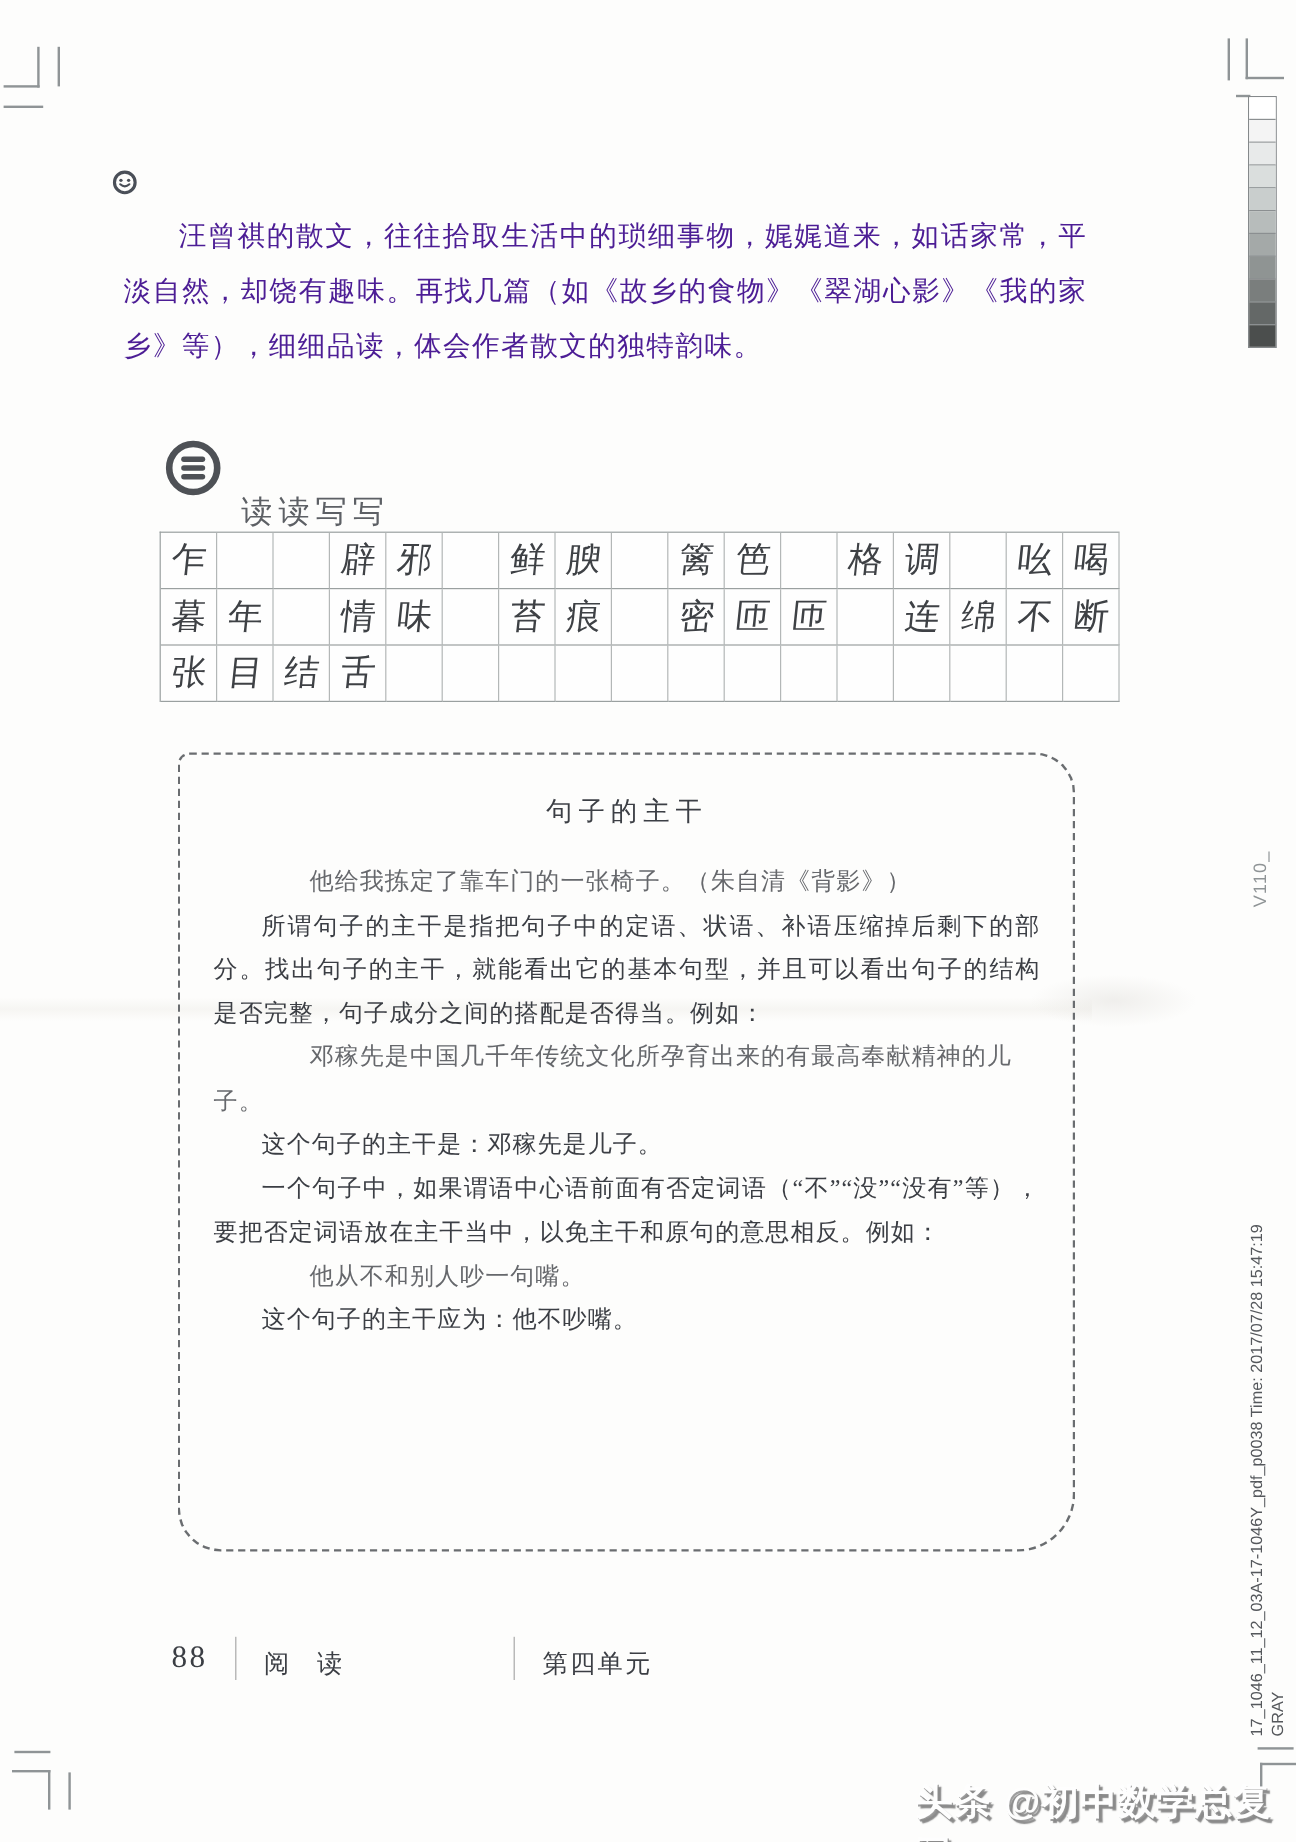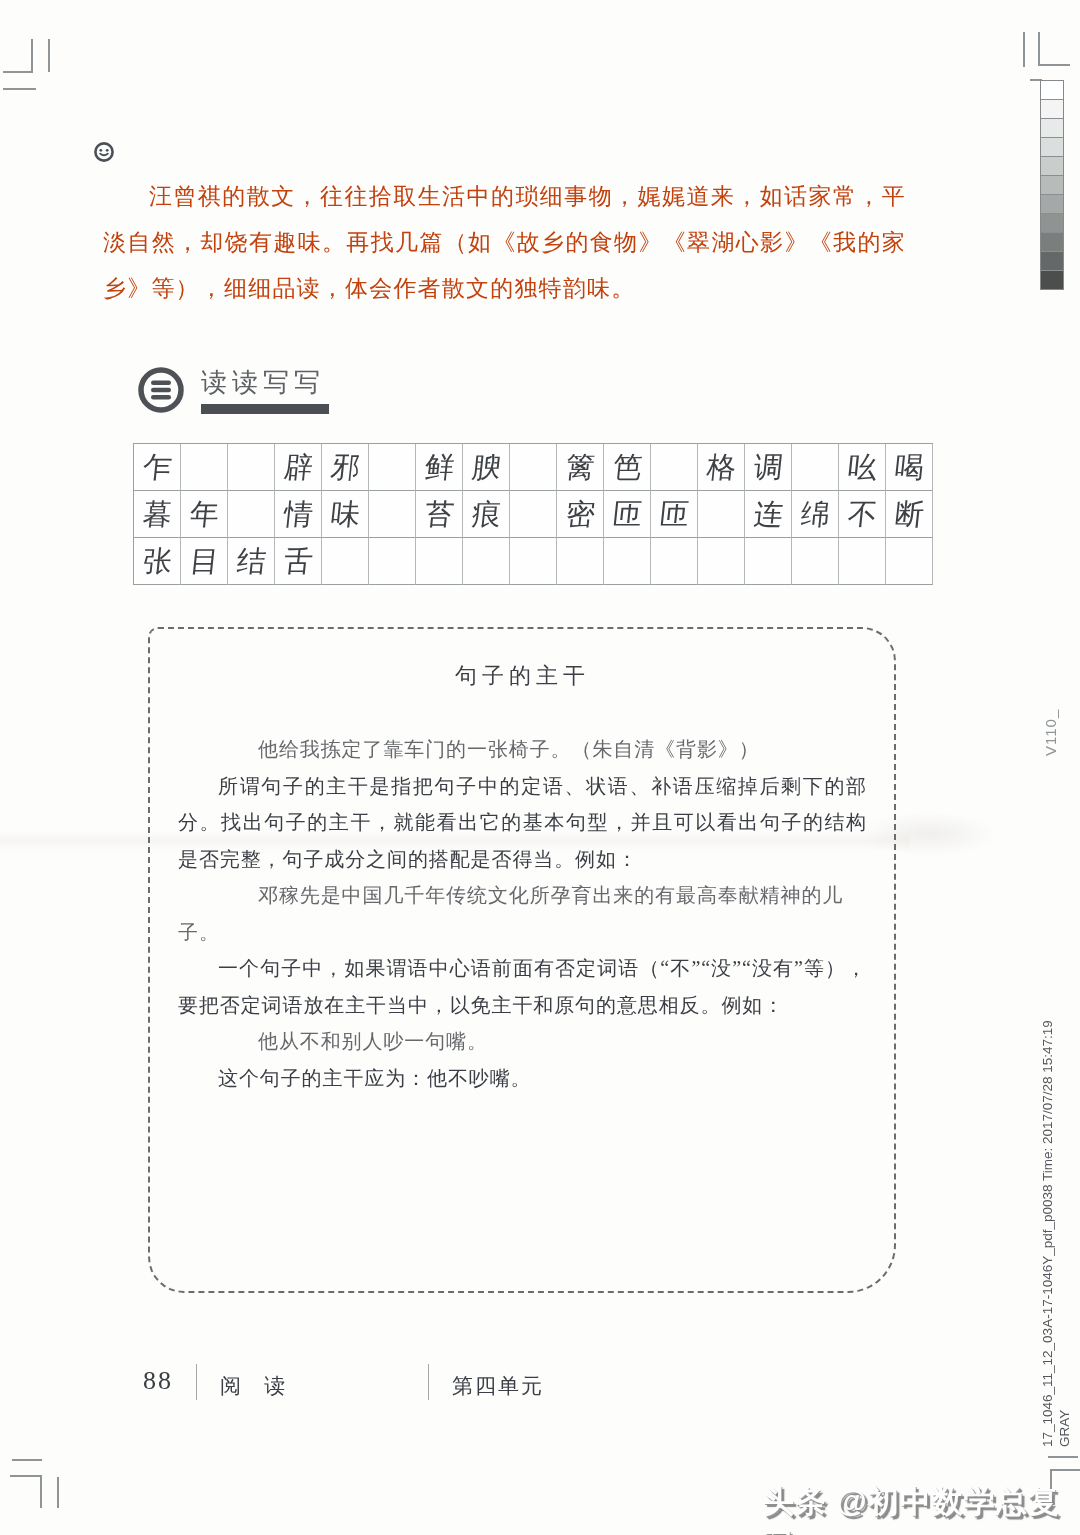--- a/index.html
+++ b/index.html
@@ -19,40 +19,40 @@
 
   
   .rot{position:absolute;transform:rotate(-90deg);font-family:"Liberation Sans",sans-serif;
        white-space:nowrap;}
   .v-code{left:1012px;top:706px;width:80px;height:20px;font-size:15px;color:#8f9496;letter-spacing:1px;}
   .print-info{left:801px;top:1175px;width:510px;height:34px;font-size:13.5px;color:#55585c;line-height:17px;}
 
   
   .intro{position:absolute;left:103px;top:174px;width:803px;margin:0;
          font-size:23px;line-height:46px;letter-spacing:1.2px;text-indent:2em;
-         text-align:justify;color:#c2410c;}
+         text-align:justify;color:#4c1d95;}
 
   
   .section-header{position:absolute;left:137px;top:366px;display:flex;align-items:flex-start;gap:16px;}
-  .section-title{display:block;font-size:26px;letter-spacing:5px;color:#5d6065;line-height:34px;}
+  .section-title{display:block;font-size:26px;letter-spacing:5px;color:#5d6065;line-height:34px;margin-top:44px;}
   .section-underline{width:128px;height:10px;background:#4b4e52;margin-top:4px;}
 
   
   .word-grid{position:absolute;left:133px;top:443px;display:grid;
              grid-template-columns:repeat(17,47px);grid-auto-rows:47px;
              border-top:1px solid #9aa0a0;border-left:1px solid #9aa0a0;background:#fefefe;}
   .word-grid .cell{border-right:1px solid #b3b7b7;border-bottom:1px solid #9aa0a0;
                    display:flex;align-items:center;justify-content:center;}
   .word-grid .hand{font-size:29px;color:#3e4145;transform:skewX(-6deg);line-height:1;}
 
   
   .knowledge-box{position:absolute;left:148px;top:627px;width:748px;height:666px;
                  border:2px dashed #6a6d70;border-radius:10px 34px 48px 36px;
                  box-sizing:border-box;padding:26px 27px 0 28px;}
-  .box-title{text-align:center;font-size:22px;letter-spacing:5px;color:#3c3f45;margin:6px 0 40px;font-family:Liberation Serif, serif;}
+  .box-title{text-align:center;font-size:22px;letter-spacing:5px;color:#3c3f45;margin:6px 0 26px;font-family:Liberation Serif, serif;}
   .bp{margin:0;font-size:20px;line-height:36.5px;letter-spacing:0.9px;color:#3b3e44;text-align:justify;}
   .bp.normal{text-indent:2em;}
   .bp.example{text-indent:4em;color:#66686c;text-align:left;}
   .bp.citation{text-indent:0.6em;text-align:left;}
 
   
   .footer span{position:absolute;font-family:Liberation Serif, serif;}
   .pg{left:143px;top:1366px;font-size:26px;letter-spacing:2px;color:#3b3e44;}
   .fdiv{position:absolute;width:1px;height:36px;background:#a8a8a8;top:1364px;}
   .fdiv.d1{left:196px;}
@@ -296,20 +296,21 @@
         <span class="hand"></span>
       </div>
     </div>
 
   <div class="knowledge-box">
     <div class="box-title">句子的主干</div>
     <div id="box-paragraphs">
         <p class="bp example">他给我拣定了靠车门的一张椅子。（朱自清《背影》）</p>
         <p class="bp normal">所谓句子的主干是指把句子中的定语、状语、补语压缩掉后剩下的部分。找出句子的主干，就能看出它的基本句型，并且可以看出句子的结构是否完整，句子成分之间的搭配是否得当。例如：</p>
         <p class="bp example">邓稼先是中国几千年传统文化所孕育出来的有最高奉献精神的儿子。</p>
+        <p class="bp normal">这个句子的主干是：邓稼先是儿子。</p>
         <p class="bp normal">一个句子中，如果谓语中心语前面有否定词语（“不”“没”“没有”等），要把否定词语放在主干当中，以免主干和原句的意思相反。例如：</p>
         <p class="bp example">他从不和别人吵一句嘴。</p>
         <p class="bp normal">这个句子的主干应为：他不吵嘴。</p>
       </div>
   </div>
 
   <div class="footer">
     <span class="pg">88</span>
     <span class="fdiv d1"></span>
     <span class="flabel l1">阅 读</span>

